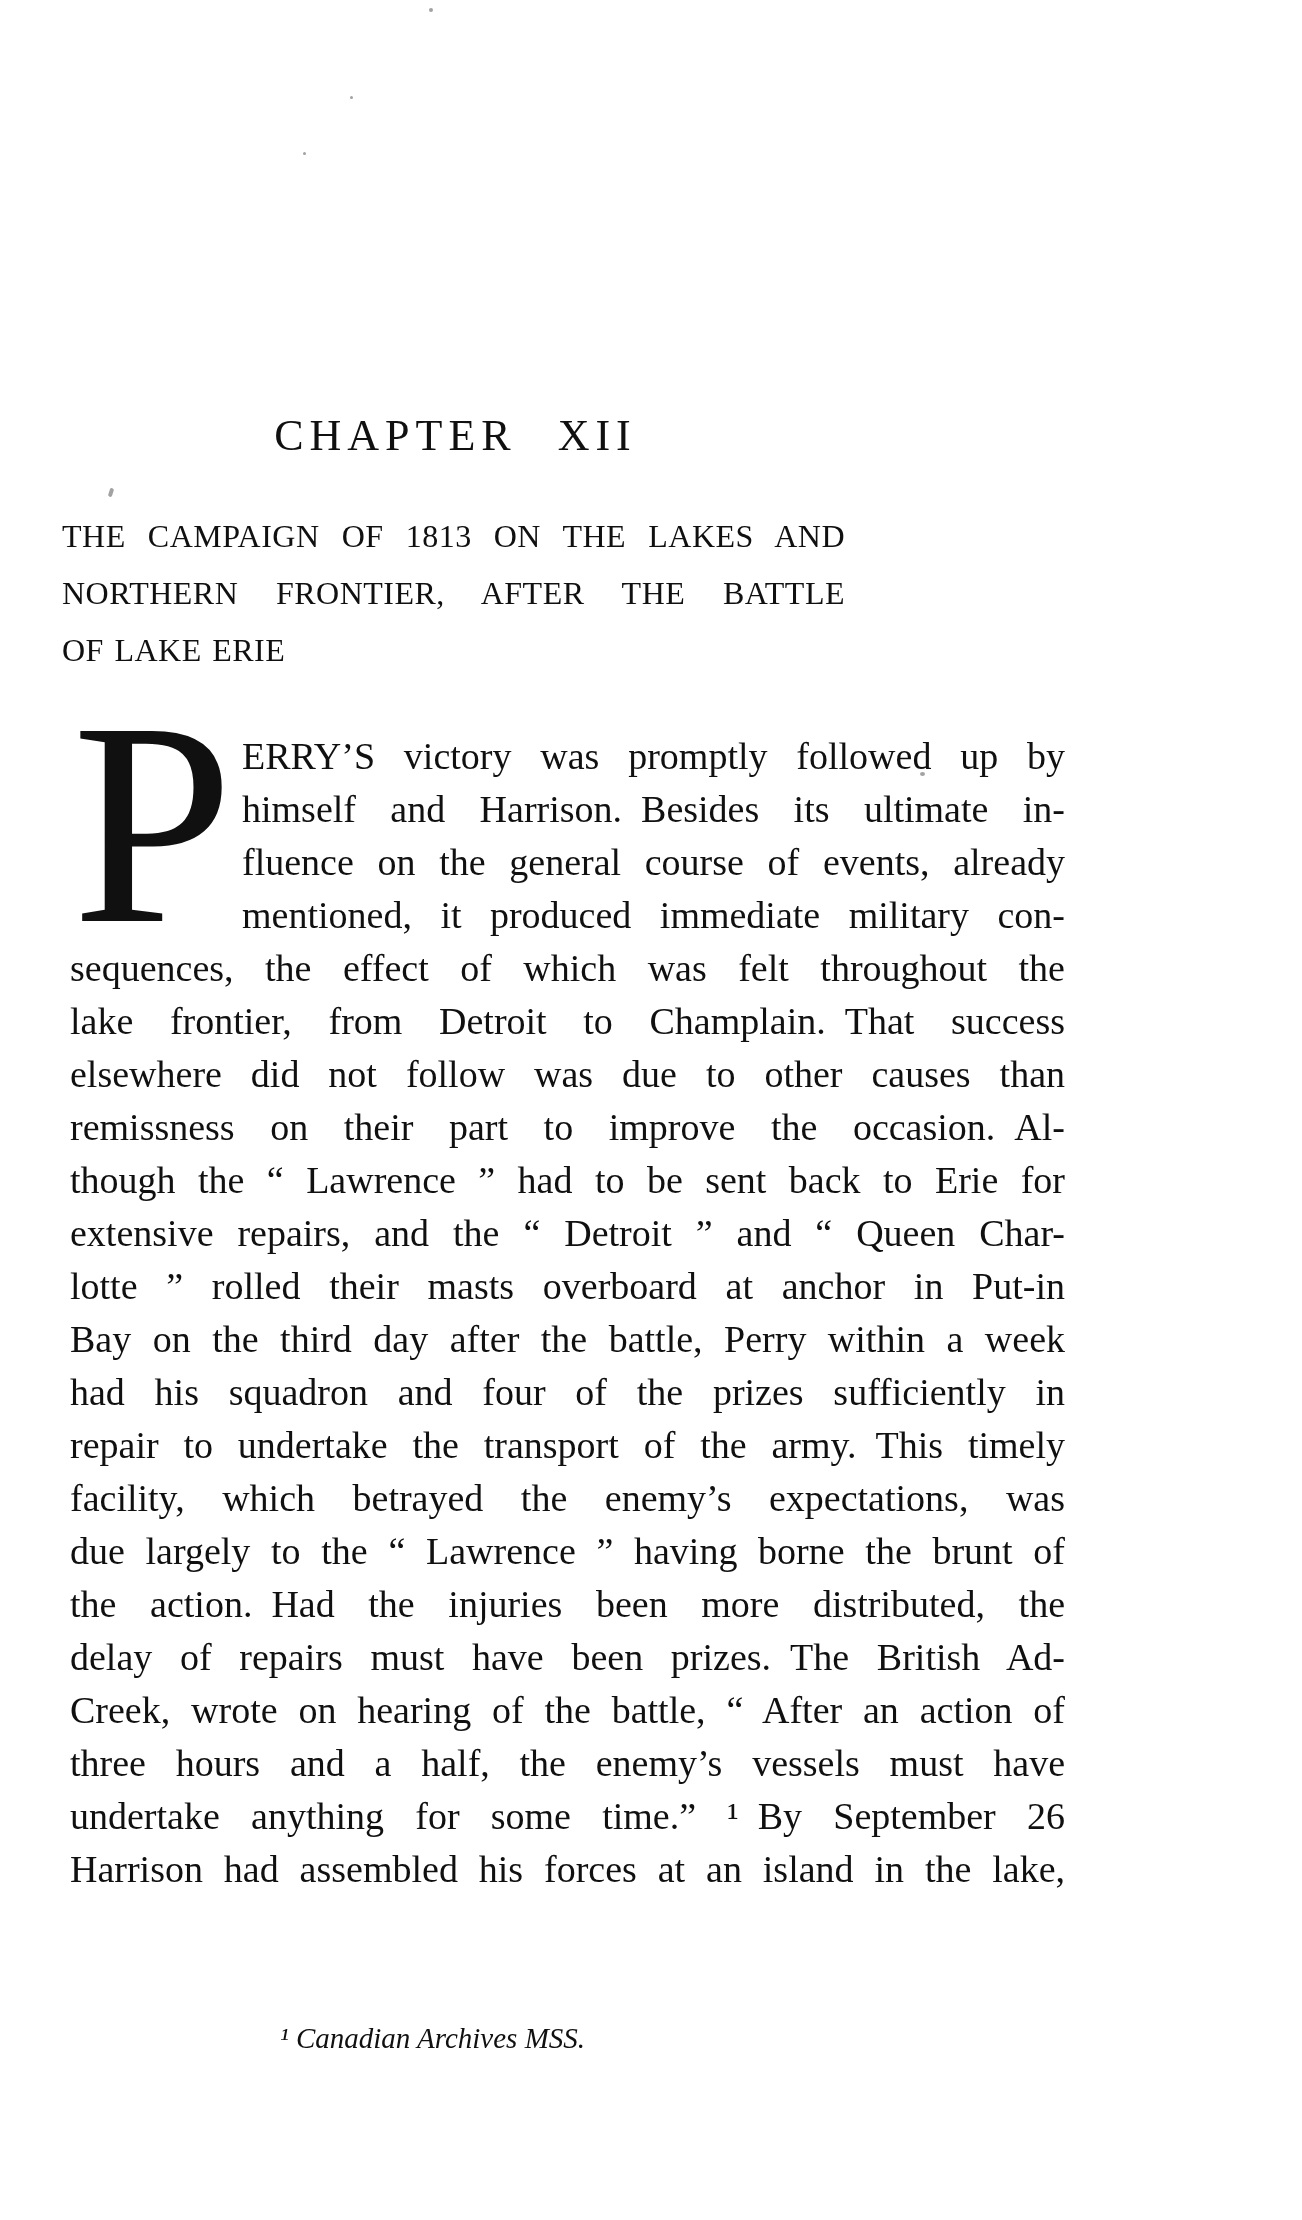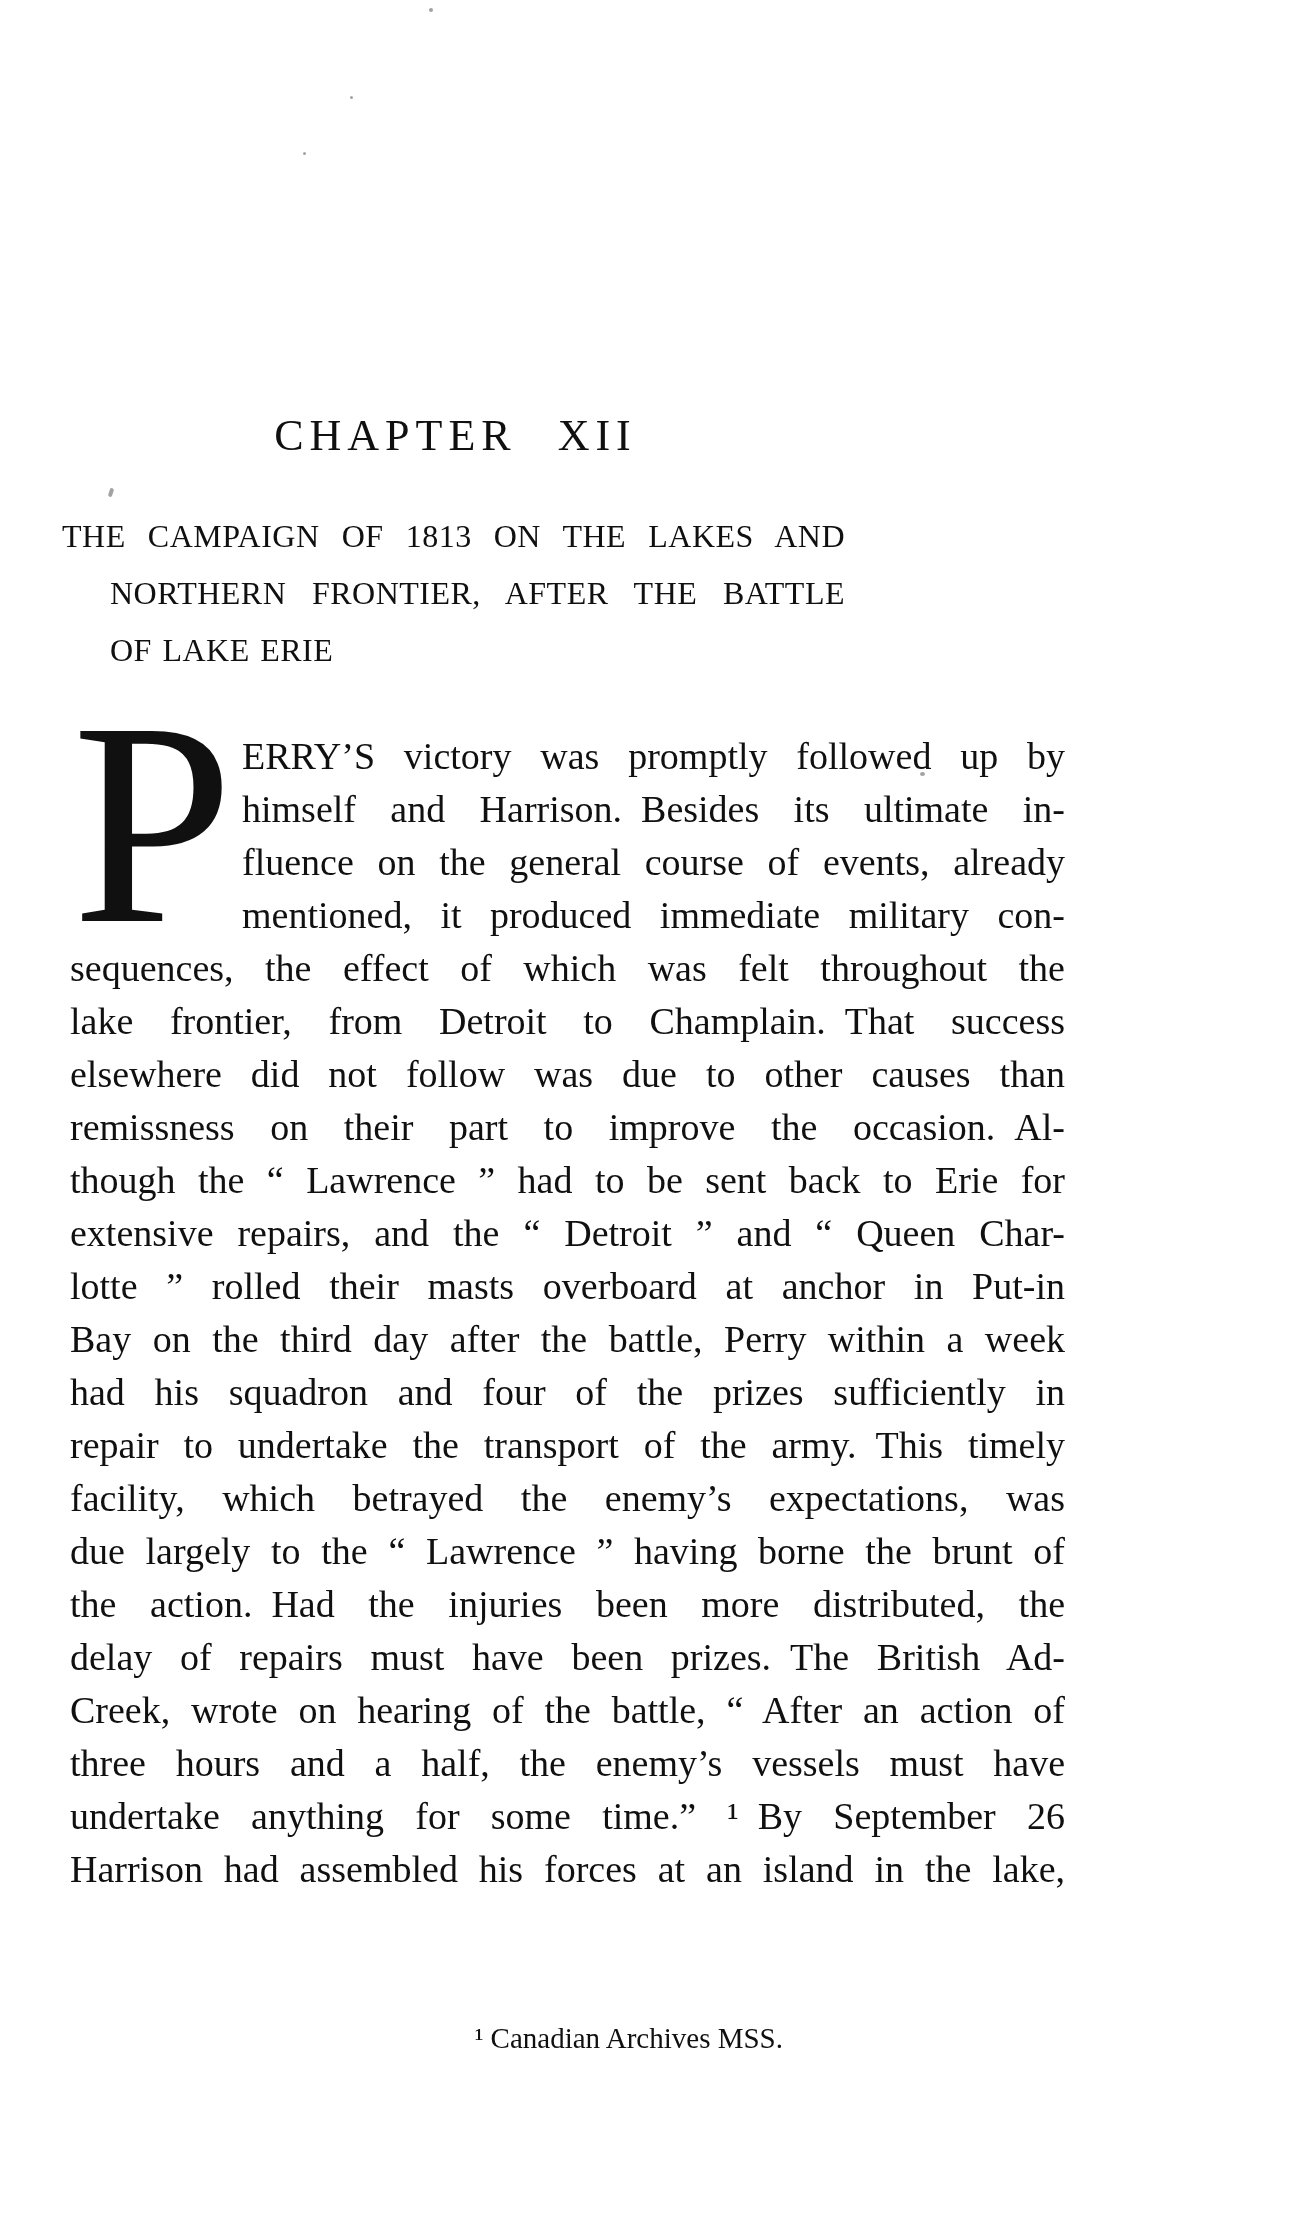--- a/index.html
+++ b/index.html
@@ -41,21 +41,20 @@
     line-height: 57px;
     letter-spacing: 0.5px;
     word-spacing: 2px;
   }
   .subtitle .stline {
     white-space: nowrap;
     text-align: justify;
     text-align-last: justify;
   }
   .subtitle .indent {
-    margin-left: 48px;
     font-family: Liberation Serif, serif;
   }
   .subtitle .short {
     text-align: left;
     text-align-last: left;
   }
 
   
   .body-block {
     position: absolute;
@@ -83,26 +82,27 @@
     white-space: nowrap;
     text-align: justify;
     text-align-last: justify;
     hyphens: none;
   }
 
   
   .footnote {
     position: absolute;
     top: 2022px;
-    left: 58px;
+    left: 70px;
     width: 995px;
     padding-right: 270px;
     box-sizing: border-box;
-    text-align: right;
+    text-align: center;
     font-size: 29px;
+    font-style: italic;
   }
 
   
   .speck {
     position: absolute;
     background: #555;
     border-radius: 50%;
     opacity: 0.55;
   }
   .speck.s1 { left: 429px; top: 8px;   width: 4px; height: 4px; }

